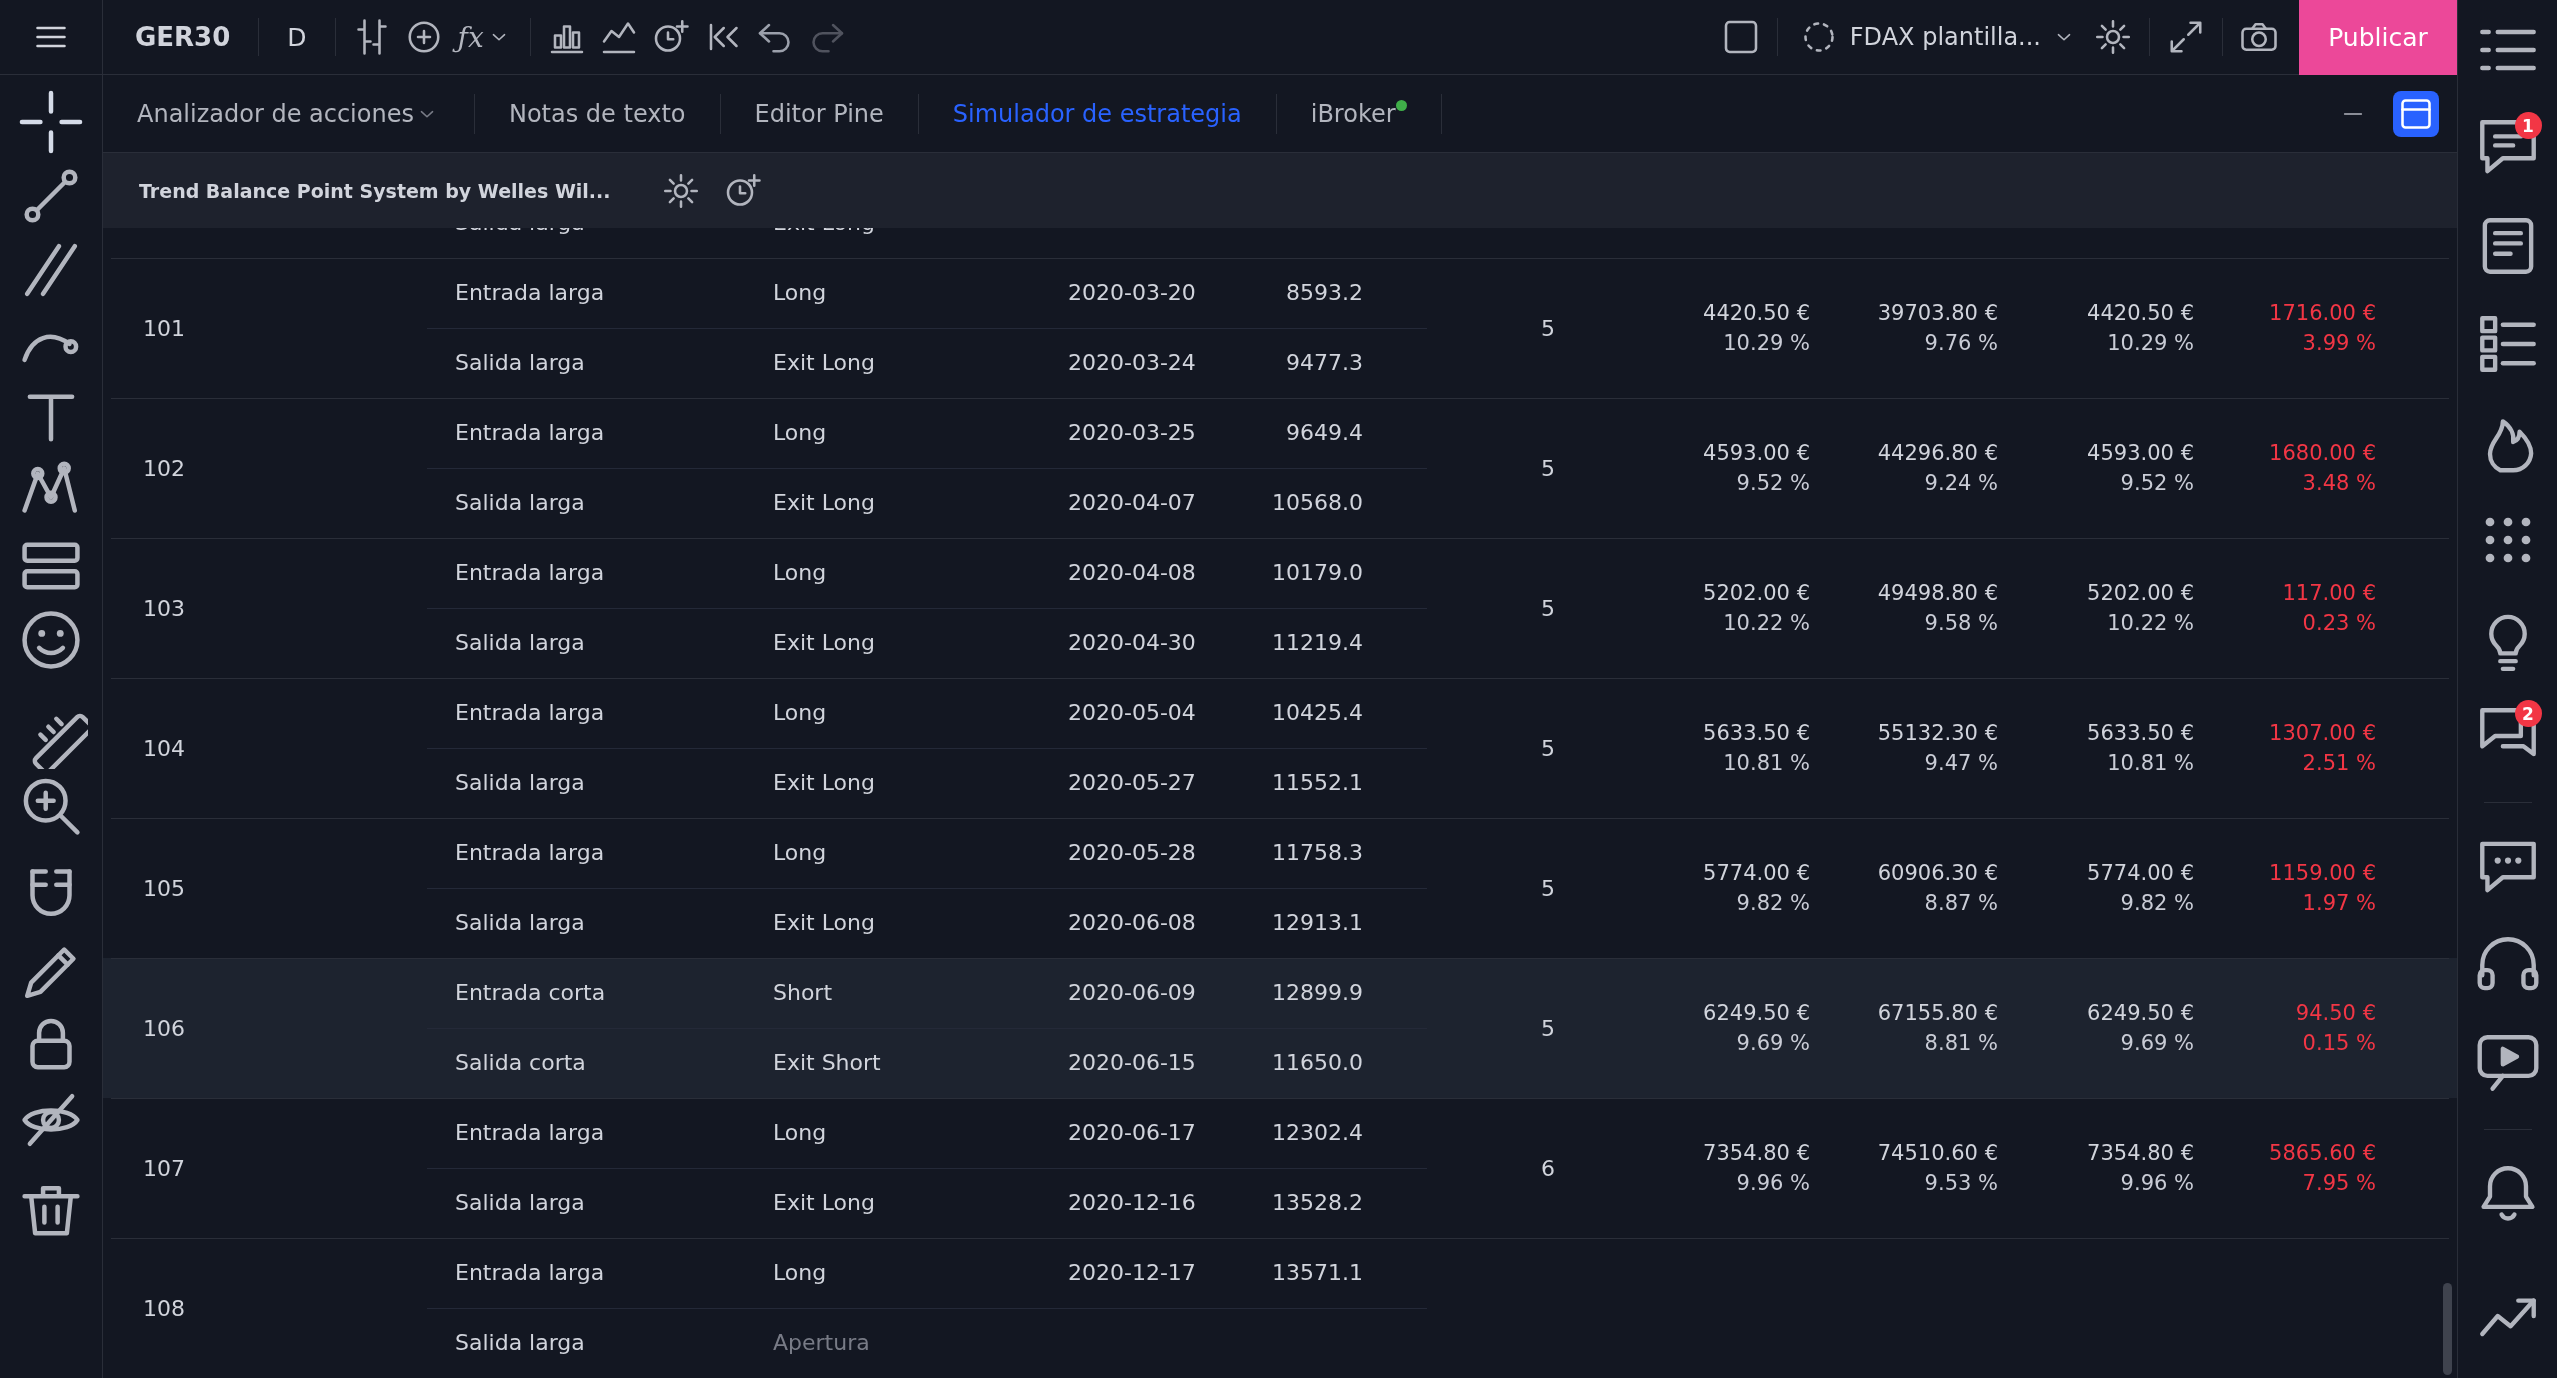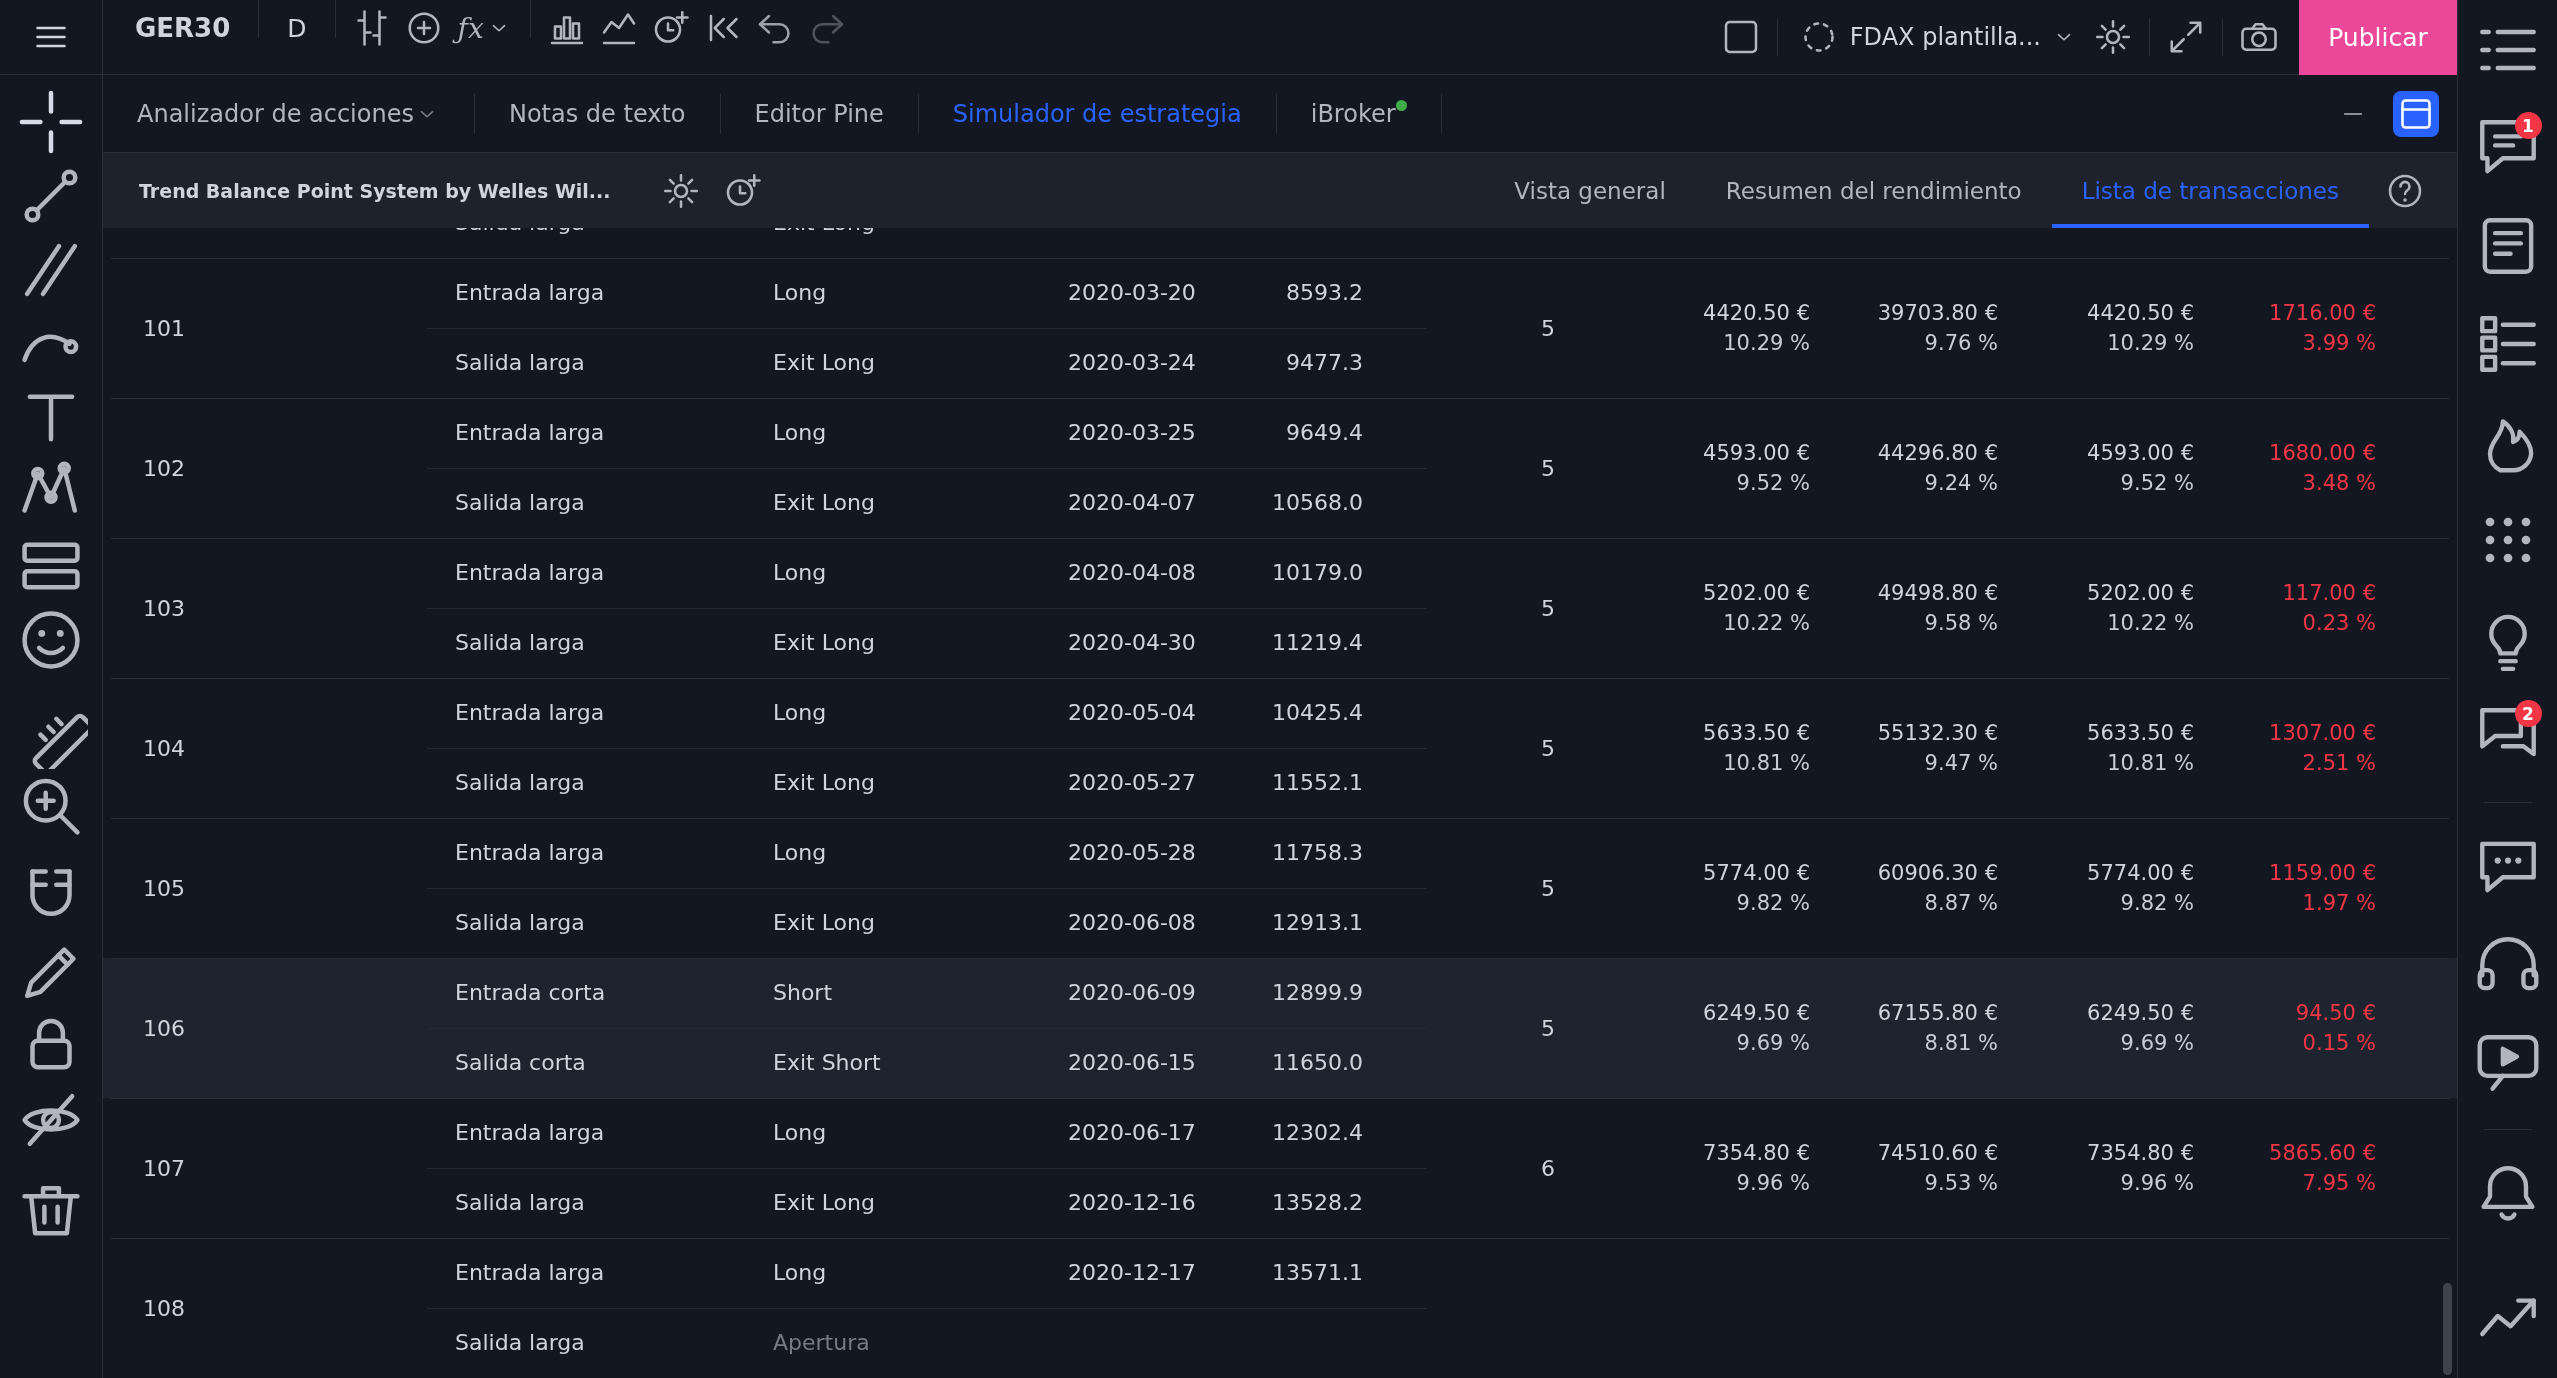--- a/index.html
+++ b/index.html
@@ -19,21 +19,21 @@
   .rr-btn{width:72px;height:72px;margin-bottom:26px;display:flex;align-items:center;justify-content:center;color:#b2b5be;position:relative}
   .rr-sep{width:48px;height:1px;background:#2a2e39;margin:4px 0 28px 0}
   .rr-spacer{flex:1}
   .badge{position:absolute;top:0;right:2px;min-width:27px;height:27px;border-radius:14px;background:#f23645;color:#fff;font-size:17px;font-weight:700;display:flex;align-items:center;justify-content:center;padding:0 5px}
   i.ic{display:flex}
   i.ic svg{width:42px;height:42px}
   i.sm svg{width:26px;height:26px}
 
   
   .center{display:flex;flex-direction:column;height:100%;min-width:0}
-  .topbar{height:75px;flex:0 0 75px;display:flex;border-bottom:1px solid #2a2e39;padding-left:14px}
+  .topbar{height:75px;flex:0 0 75px;display:flex;align-items:center;border-bottom:1px solid #2a2e39;padding-left:14px}
   .vsep{width:1px;height:38px;background:#2a2e39;margin:0 10px;flex:0 0 1px}
   .icon-btn{height:56px;min-width:52px;display:flex;align-items:center;justify-content:center;color:#b2b5be;border-radius:6px;padding:0 4px}
   .icon-btn svg{width:40px;height:40px}
   .tb-symbol{font-size:26px;font-weight:600;color:#d1d4dc;padding:0 18px;height:56px}
   .tb-btn{font-size:25px;color:#d1d4dc;padding:0 18px;height:56px}
   .fx-btn{display:flex;align-items:center;color:#b2b5be;height:56px;padding:0 8px}
   .fx{font-size:28px;font-style:italic;font-family:"DejaVu Serif","Liberation Serif",serif;color:#b2b5be;margin-right:2px}
   .redo{color:#50535e}
   .undo{color:#9ba0ab}
   .tb-right{margin-left:auto;display:flex;align-items:center;height:100%}
@@ -394,34 +394,20 @@
         </button>
       <button class="icon-btn">
           <i class="ic">
             <svg viewBox="0 0 28 28" fill="none" stroke="currentColor" stroke-width="1.7" stroke-linecap="round" stroke-linejoin="round">
               <circle cx="12" cy="15" r="8"></circle>
               <path d="M12 11v4.5h3.5"></path>
               <path d="M21.5 3.5v7M18 7h7"></path>
             </svg>
           </i>
         </button>
-      <div class="views">
-        <button class="view">Vista general</button>
-        <button class="view">Resumen del rendimiento</button>
-        <button class="view active">Lista de transacciones</button>
-        <button class="icon-btn help-btn">
-            <i class="ic">
-              <svg viewBox="0 0 28 28" fill="none" stroke="currentColor" stroke-width="1.7" stroke-linecap="round" stroke-linejoin="round">
-                <circle cx="14" cy="14" r="10"></circle>
-                <path d="M11 11a3 3 0 1 1 4.6 2.5c-1 .7-1.6 1.3-1.6 2.5"></path>
-                <circle cx="14" cy="20" r="1.2" fill="currentColor" stroke="none"></circle>
-              </svg>
-            </i>
-          </button>
-      </div>
     </section>
 
     <section class="table">
       <div class="partial">
         <div class="sub">
           <span class="c-type">Salida larga</span>
           <span class="c-signal">Exit Long</span>
           <span class="c-date"></span>
           <span class="c-price"></span>
         </div>

